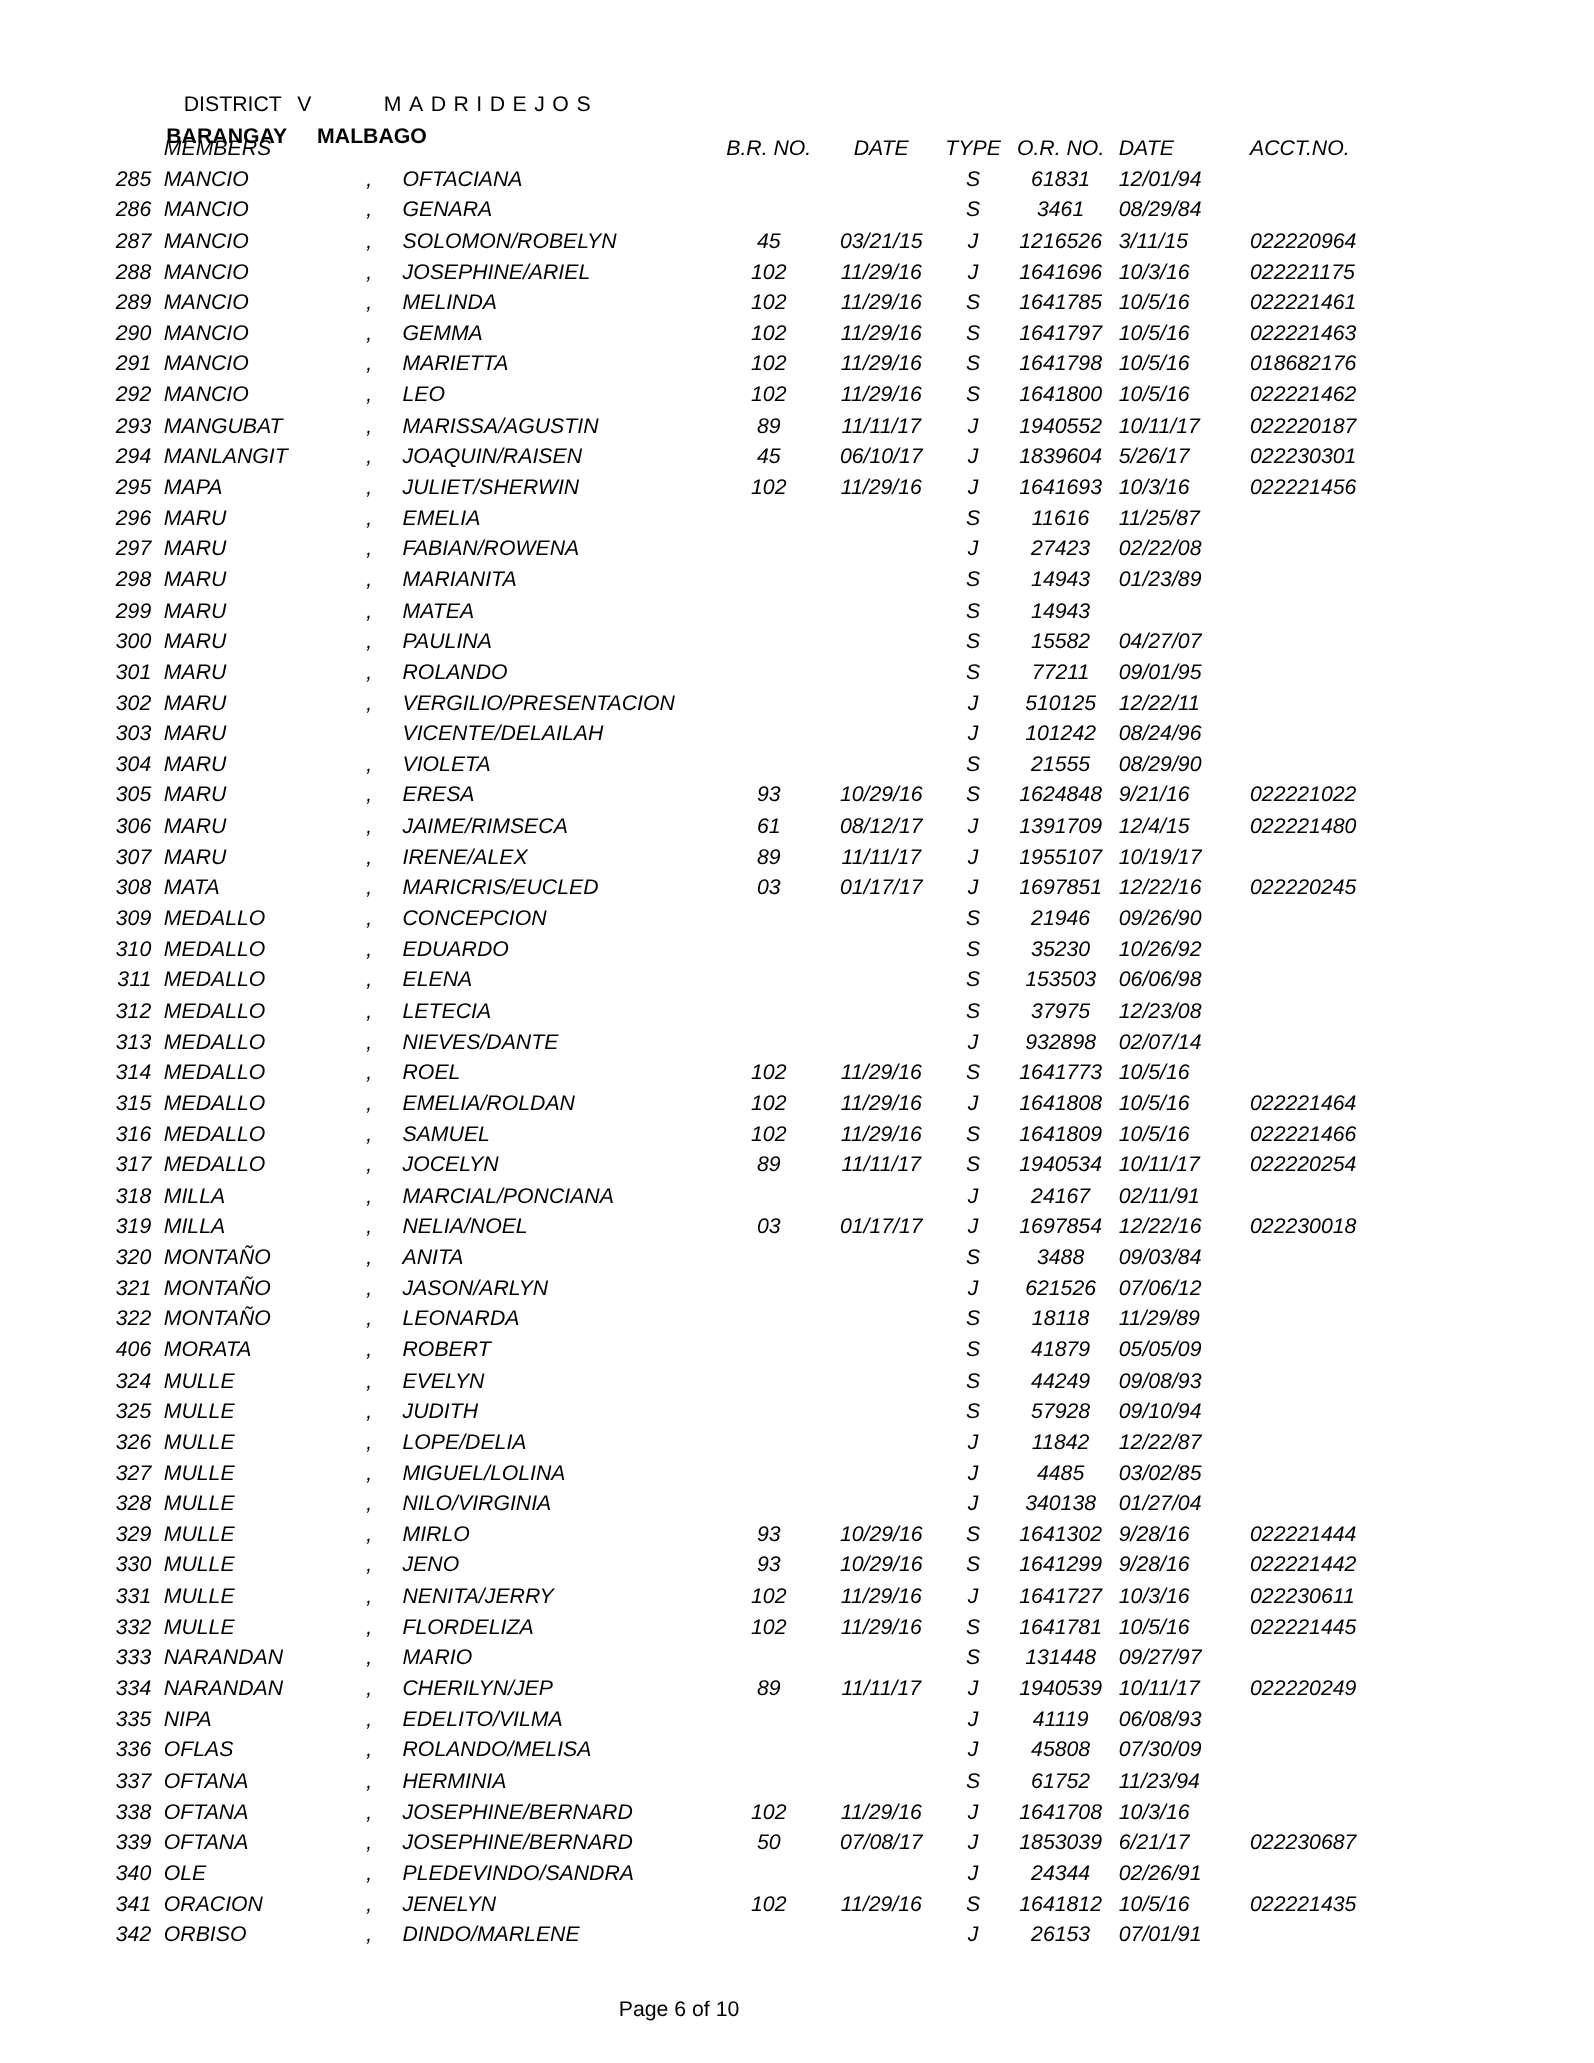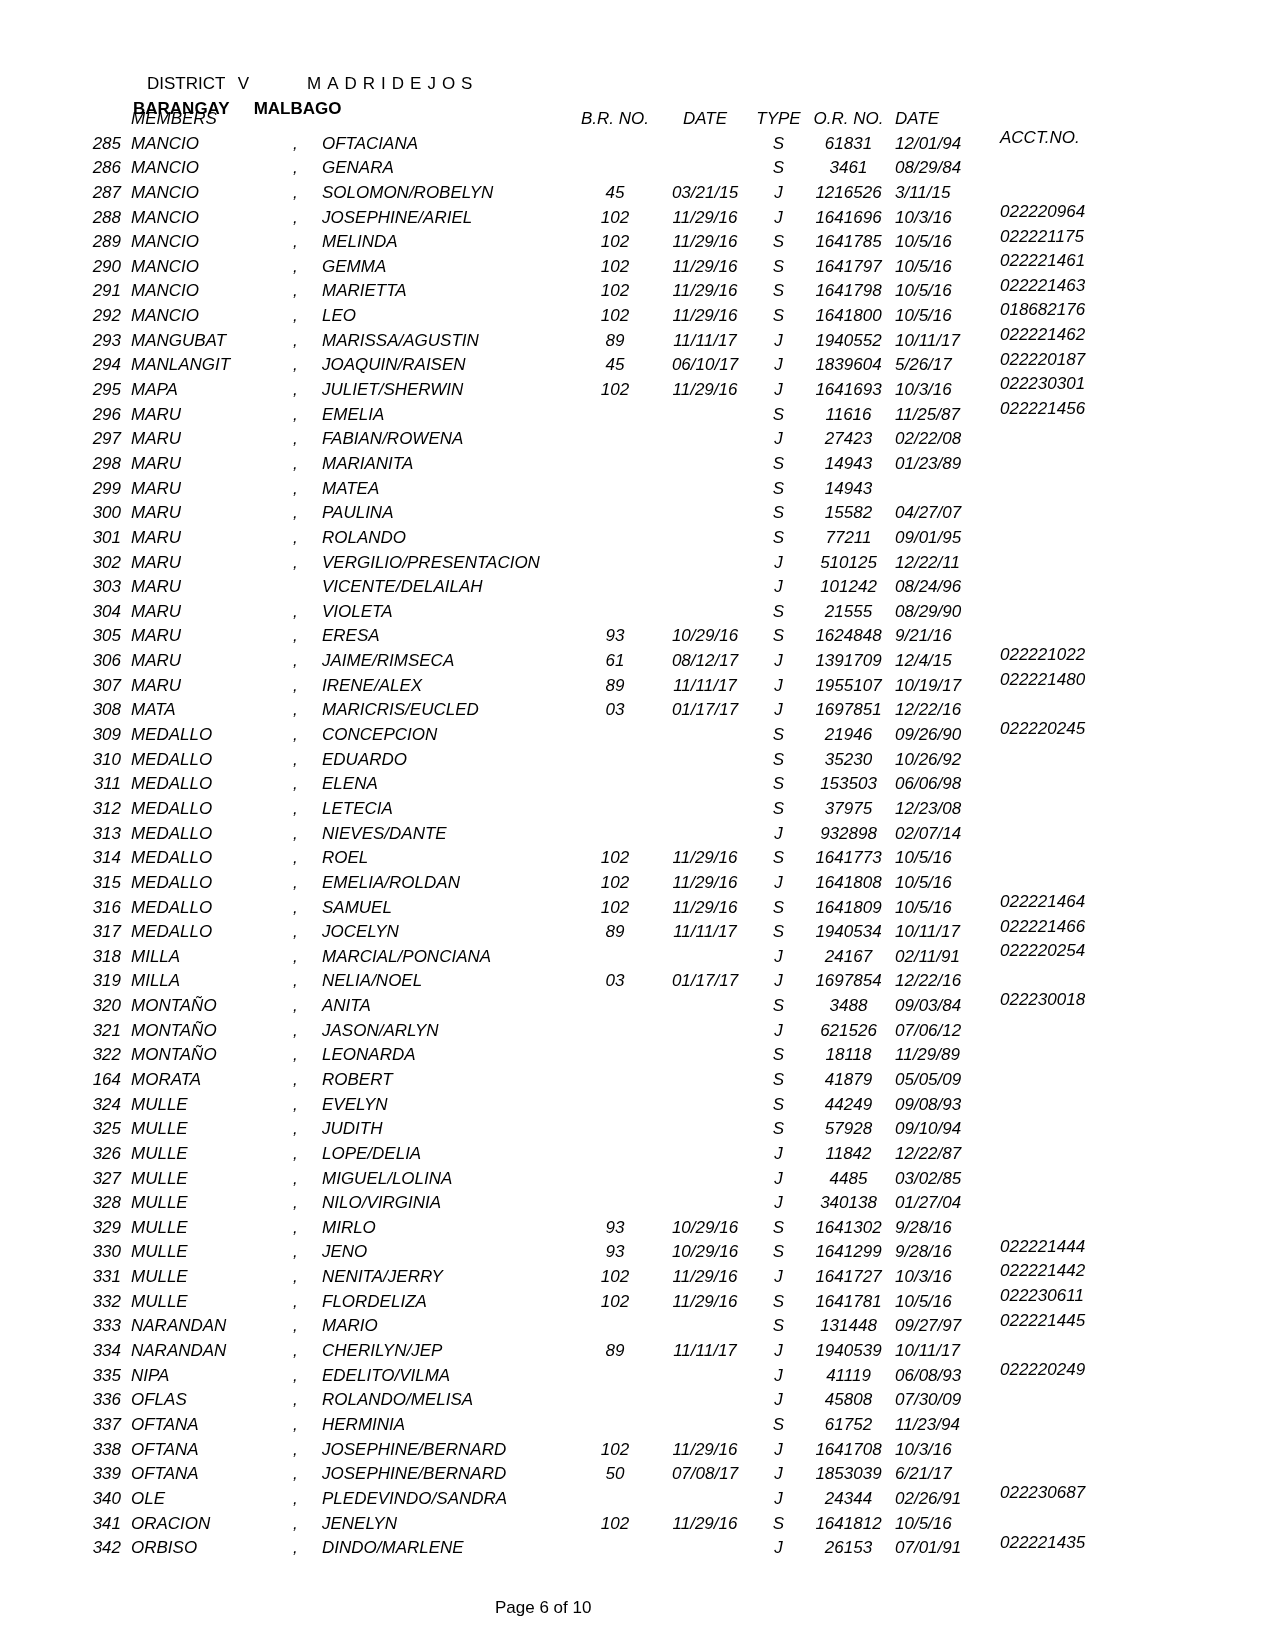--- a/index.html
+++ b/index.html
@@ -63,21 +63,21 @@
   }
   .c-num     { width: 46px;  text-align: right; padding-right: 10px; }
   .c-surname { width: 162px; text-align: left; }
   .c-comma   { width: 29px;  text-align: left; }
   .c-given   { width: 253px; text-align: left; }
   .c-brno    { width: 80px;  text-align: center; }
   .c-date1   { width: 100px; text-align: center; }
   .c-type    { width: 47px;  text-align: center; }
   .c-orno    { width: 93px;  text-align: center; }
   .c-date2   { width: 105px; text-align: left; }
-  .c-acct    { width: 115px; text-align: left; margin-top: 19px; }
+  .c-acct    { width: 115px; text-align: left; }
   .footer {
     position: absolute;
     left: 495px;
     top: 1598px;
     line-height: 20px;
     white-space: nowrap;
   }
 </style>
 </head>
 <body>
@@ -595,21 +595,21 @@
     <div class="td c-given">LEONARDA</div>
     <div class="td c-brno"></div>
     <div class="td c-date1"></div>
     <div class="td c-type">S</div>
     <div class="td c-orno">18118</div>
     <div class="td c-date2">11/29/89</div>
     <div class="td c-acct"></div>
   </div>
 
   <div class="tr">
-    <div class="td c-num">164</div>
+    <div class="td c-num">406</div>
     <div class="td c-surname">MORATA</div>
     <div class="td c-comma">,</div>
     <div class="td c-given">ROBERT</div>
     <div class="td c-brno"></div>
     <div class="td c-date1"></div>
     <div class="td c-type">S</div>
     <div class="td c-orno">41879</div>
     <div class="td c-date2">05/05/09</div>
     <div class="td c-acct"></div>
   </div>

